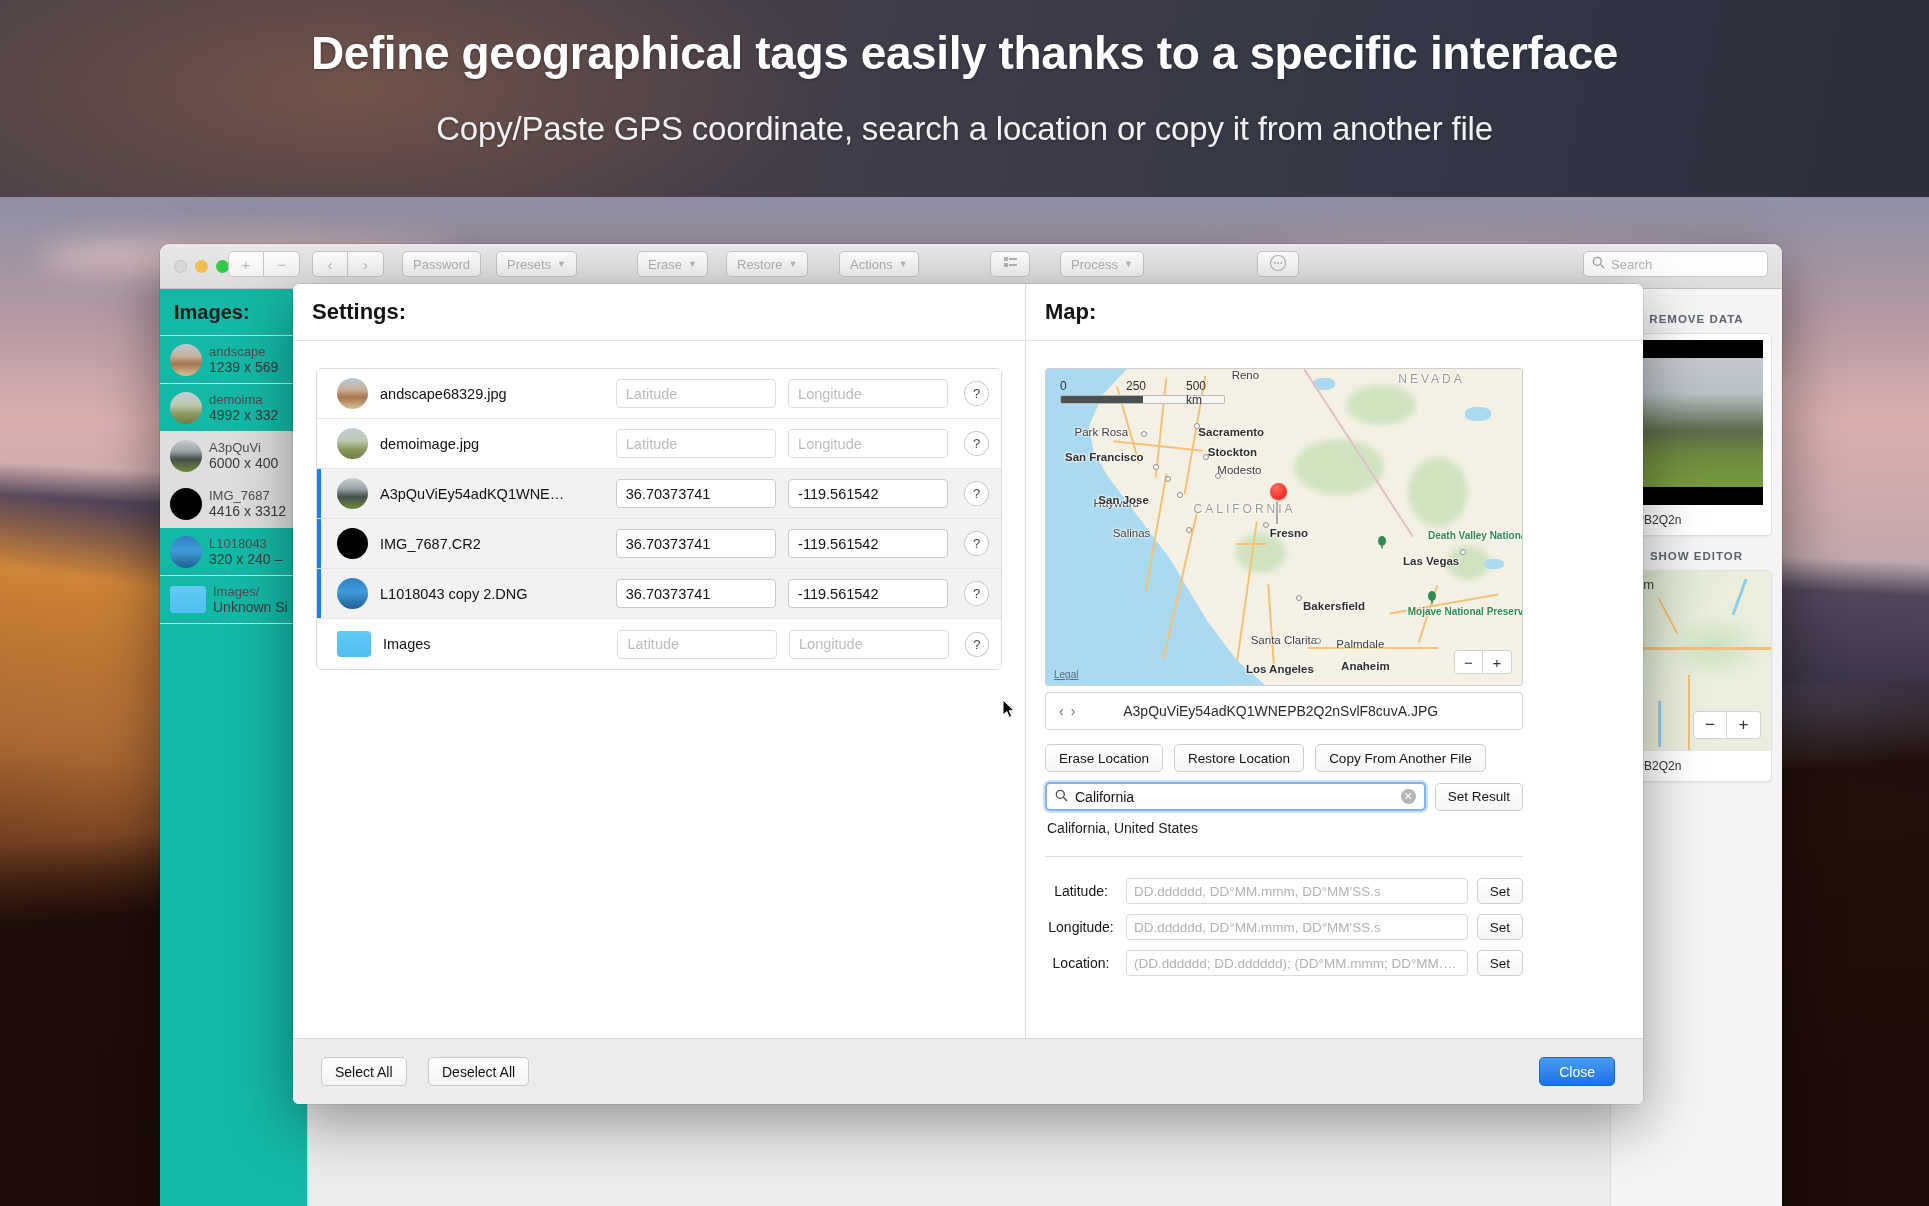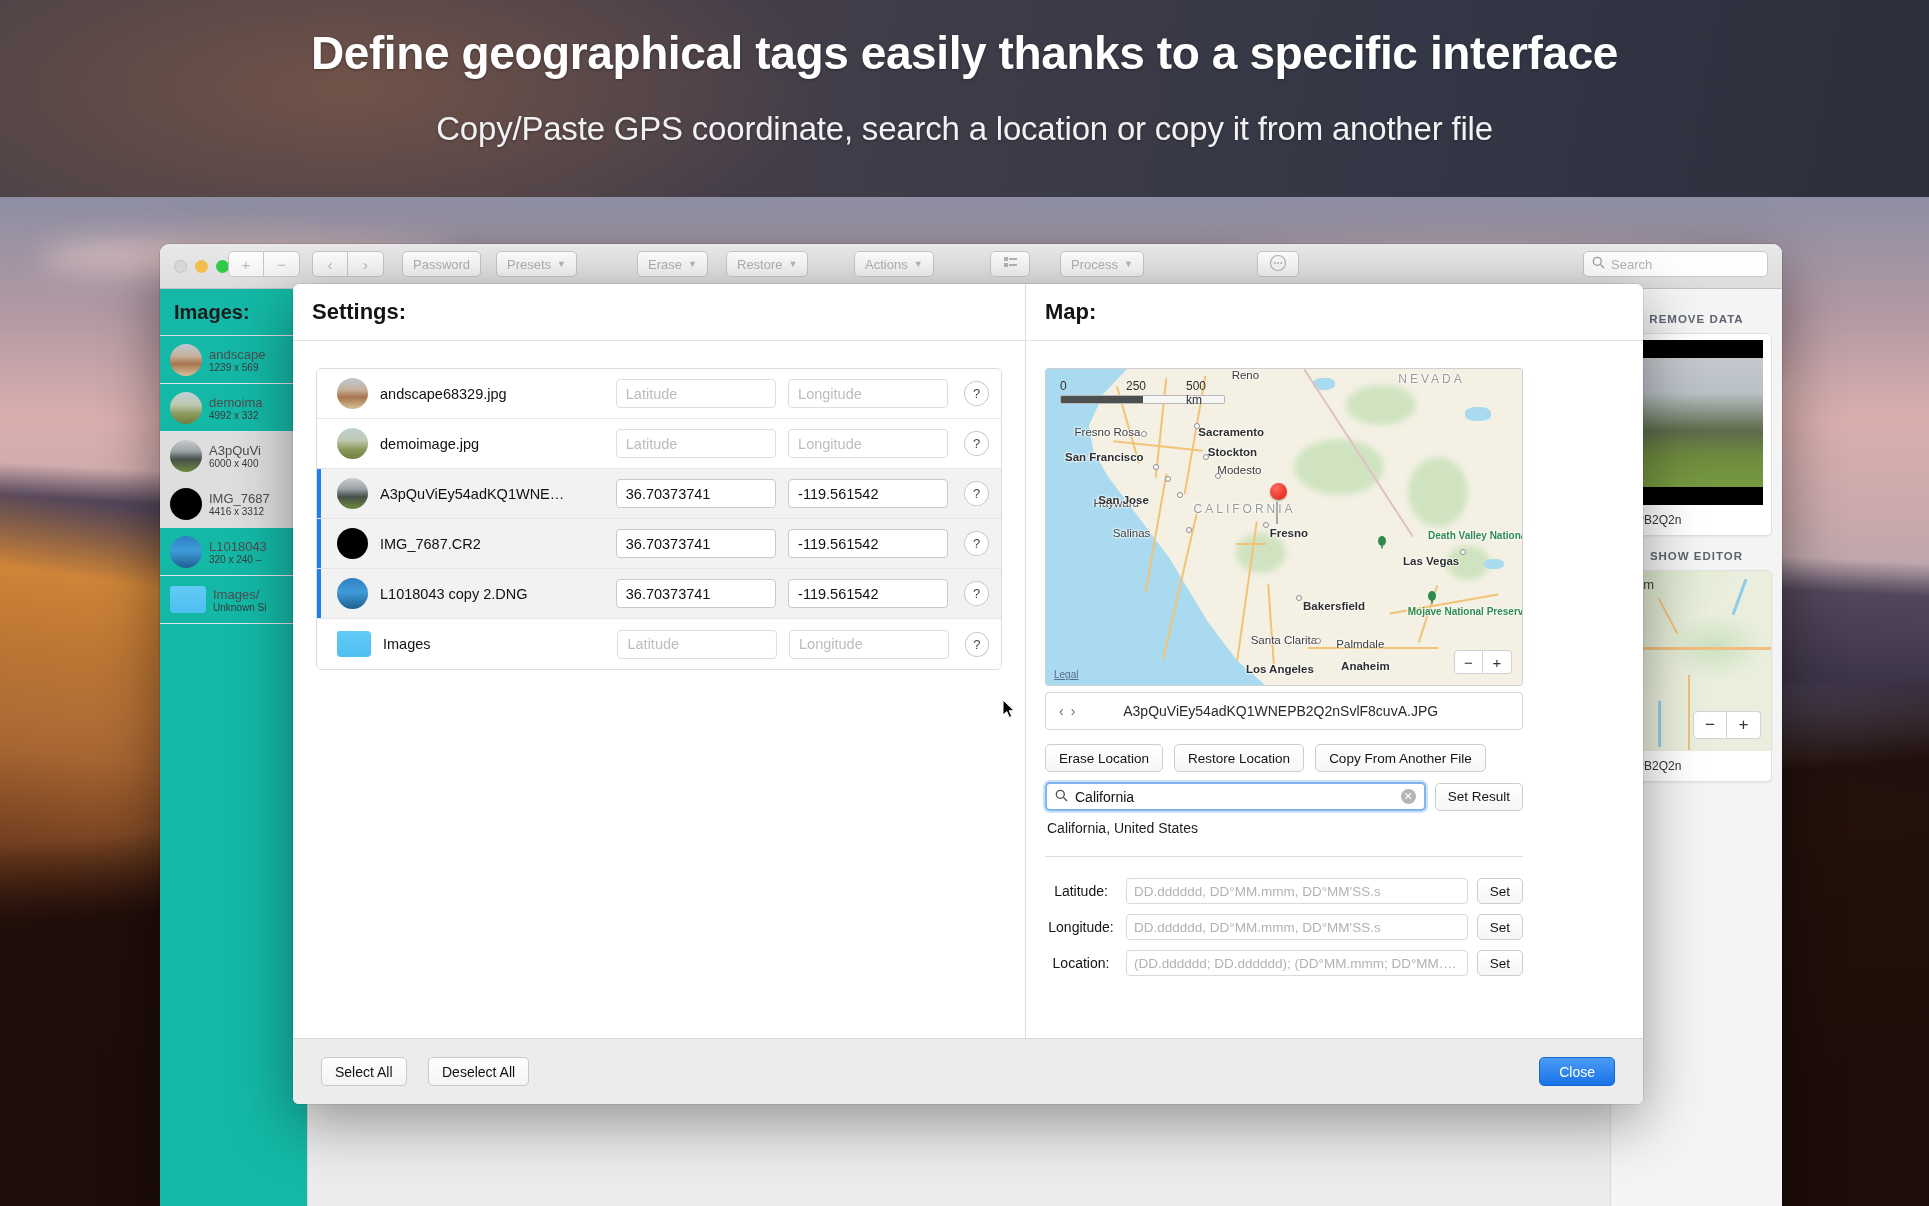--- a/index.html
+++ b/index.html
@@ -106,21 +106,21 @@
     border-bottom:1px solid #e2e2e2; position:relative;
   }
   .sb-item.sel{ background:#dedede; }
   .sb-thumb{ width:32px; height:32px; border-radius:50%; flex:0 0 32px; overflow:hidden; }
   .sb-folder{
     width:36px; height:27px; flex:0 0 36px; border-radius:2px 4px 4px 4px;
     background:linear-gradient(180deg,#62c9f5,#4ec0f2);
   }
   .sb-txt{ min-width:0; }
   .sb-name{ font-size:13px; color:#4d4d4d; white-space:nowrap; }
-  .sb-size{ font-size:10px; color:#3a3a3a; white-space:nowrap; }
+  .sb-size{ font-size:14px; color:#3a3a3a; white-space:nowrap; }
 
   
   #rightpanel{
     position:absolute; right:0; top:45px; width:172px; bottom:0;
     background:#f4f4f4; border-left:1px solid #dcdcdc;
     padding-top:10px;
   }
   .rp-head{
     text-align:center; font-size:11.5px; font-weight:bold; letter-spacing:1px;
     color:#5d6470; padding:14px 0 8px;
@@ -411,21 +411,21 @@
         <span>Erase</span>
           <span class="chev">▼</span>
       </div>
     </div>
     <div class="tbgroup" style="left:566px;">
       <div class="tbbtn only">
         <span>Restore</span>
           <span class="chev">▼</span>
       </div>
     </div>
-    <div class="tbgroup" style="left:694px;">
+    <div class="tbgroup" style="left:679px;">
       <div class="tbbtn only">
         <span>Actions</span>
           <span class="chev">▼</span>
       </div>
     </div>
 
     <div class="tbgroup" style="left:830px;">
       <div class="tbbtn only" style="width:40px;">
         <span>
           <svg width="15" height="15" viewBox="0 0 15 15">
@@ -631,21 +631,21 @@
             <span style="left:126px;">500 km</span>
           </div>
           <div class="bar">
               <i></i>
             </div>
         </div>
 
         <div class="lbl state" style="left:31%;top:42%;">CALIFORNIA</div>
         <div class="lbl state" style="left:74%;top:1%;">NEVADA</div>
 
-        <div class="lbl" style="left:6%;top:18%;">Fresno Rosa</div>
+        <div class="lbl" style="left:6%;top:18%;">Park Rosa</div>
         <div class="city-dot" style="left:20%;top:19.5%;"></div>
         <div class="lbl bold" style="left:4%;top:26%;">San Francisco</div>
         <div class="city-dot" style="left:22.5%;top:30%;"></div>
         <div class="lbl" style="left:10%;top:33%;margin-top:24px;">Hayward</div>
         <div class="city-dot" style="left:25%;top:34%;"></div>
         <div class="lbl bold" style="left:11%;top:39.5%;">San Jose</div>
         <div class="city-dot" style="left:27.5%;top:39%;"></div>
         <div class="lbl" style="left:14%;top:50%;">Salinas</div>
         <div class="city-dot" style="left:29.5%;top:50%;"></div>
 

